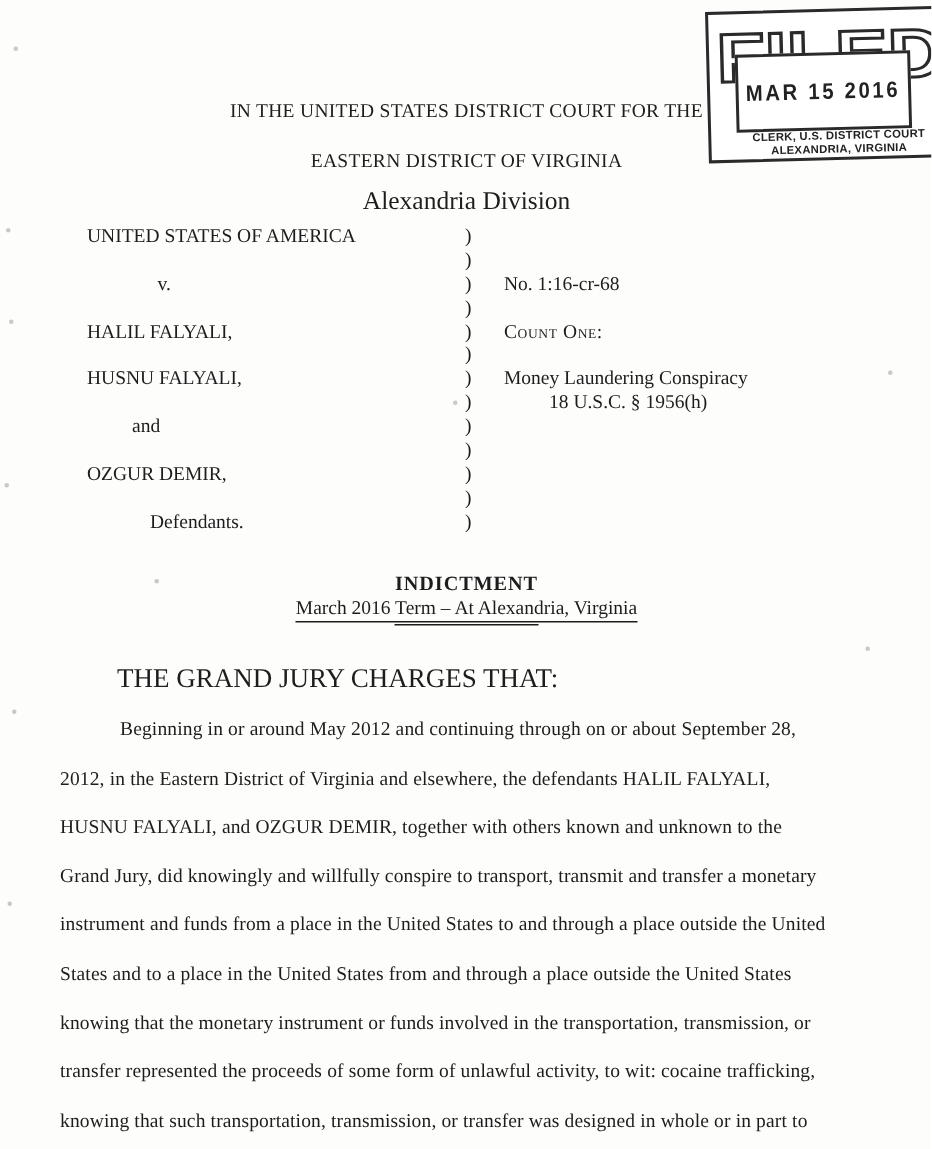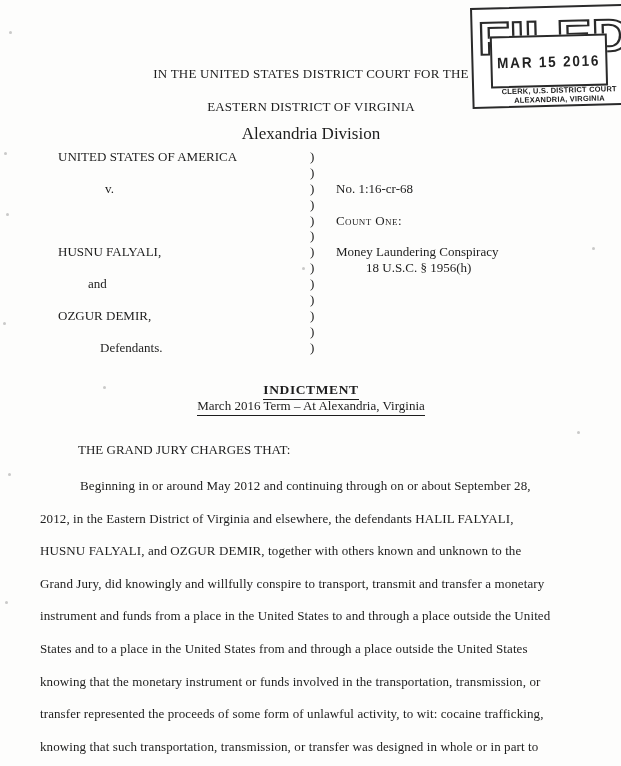--- a/index.html
+++ b/index.html
@@ -47,28 +47,28 @@
   .paren{grid-column:2;}
   .ind-v{padding-left:47px;}
   .ind-and{padding-left:30px;}
   .ind-def{padding-left:42px;}
   .ind-statute{padding-left:30px;}
   .sc{font-variant:small-caps;letter-spacing:.4px;}
   
   .title-wrap{top:380px;}
   .doc-title{
     display:inline-block;font-weight:700;font-size:13.5px;letter-spacing:.6px;
-    border-bottom:1.5px solid #1d1d1d;padding-bottom:1px;
+    border-bottom:1.5px solid #1d1d1d;padding-bottom:19px;
   }
   .term-wrap{top:396px;}
   .term-line{
     display:inline-block;font-size:13px;
     border-bottom:1px solid #1d1d1d;padding-bottom:1px;
   }
-  .charges-intro{position:absolute;left:78px;top:442px;font-size:13px;}
+  .charges-intro{position:absolute;left:78px;top:442px;font-size:18px;}
   .paragraph{position:absolute;left:40px;top:470px;width:548px;}
   .pline{font-size:13px;line-height:32.6px;white-space:nowrap;letter-spacing:.1px;}
   .pline.indent{padding-left:40px;}
   
   .speck{
     position:absolute;width:3px;height:3px;background:#8a8a8a;
     border-radius:50%;opacity:.45;
   }
 </style>
 </head>
@@ -89,20 +89,21 @@
     </div>
   </div>
 
   <div class="center-line h-court">IN THE UNITED STATES DISTRICT COURT FOR THE</div>
   <div class="center-line h-court2">EASTERN DISTRICT OF VIRGINIA</div>
   <div class="center-line h-div">Alexandria Division</div>
 
   <div class="caption">
     <span class="col1 r1">UNITED STATES OF AMERICA</span>
     <span class="col1 r3 ind-v">v.</span>
+    <span class="col1 r5">HALIL FALYALI,</span>
     <span class="col1 r7">HUSNU FALYALI,</span>
     <span class="col1 r9 ind-and">and</span>
     <span class="col1 r11">OZGUR DEMIR,</span>
     <span class="col1 r13 ind-def">Defendants.</span>
 
     <span class="paren r1">)</span>
     <span class="paren r2">)</span>
     <span class="paren r3">)</span>
     <span class="paren r4">)</span>
     <span class="paren r5">)</span>

